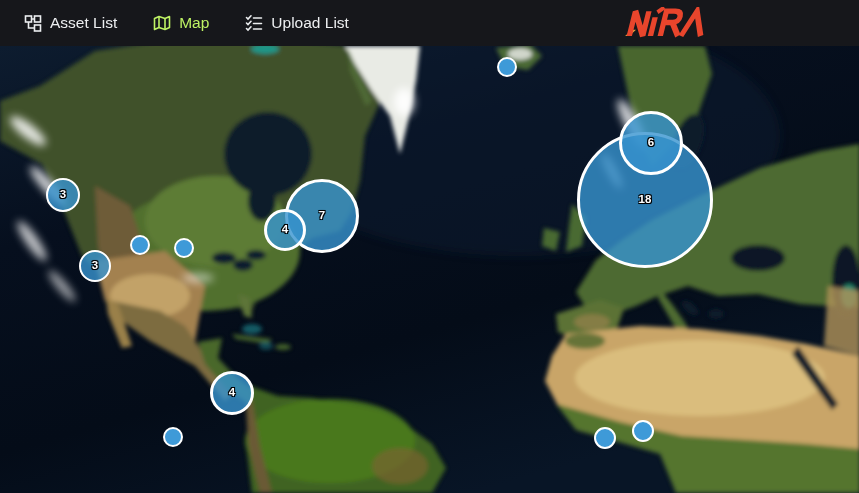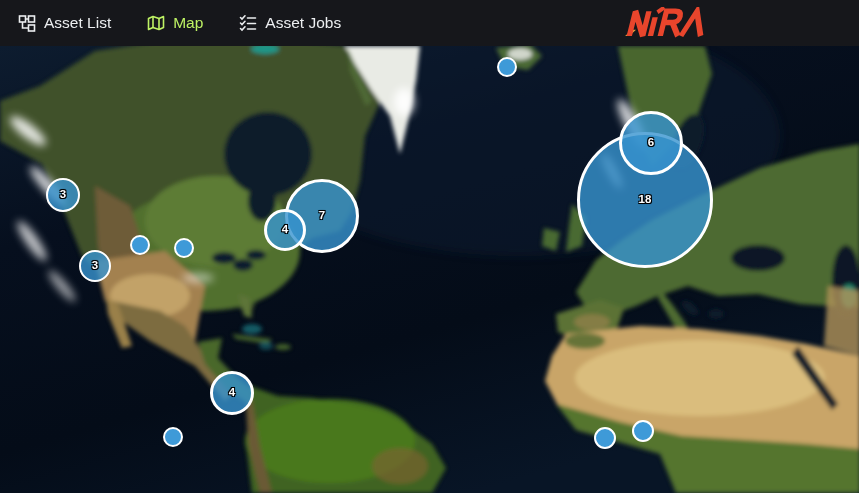--- a/index.html
+++ b/index.html
@@ -4,21 +4,21 @@
 <style>
   * { margin:0; padding:0; box-sizing:border-box; }
   html,body { width:859px; height:493px; overflow:hidden; background:#000;
               font-family:"Liberation Sans", sans-serif; }
   .app { position:relative; width:859px; height:493px; }
 
   
   .navbar {
     position:absolute; top:0; left:0; width:859px; height:46px;
     background:#16171b; display:flex; align-items:center;
-    padding-left:18px; z-index:50;
+    padding-left:24px; z-index:50;
   }
   .nav-item {
     display:flex; align-items:center; gap:8px; cursor:pointer;
     color:#eceef0; font-size:15.5px; margin-right:36px; white-space:nowrap;
   }
   .nav-item .nico { display:flex; align-items:center; }
   .nav-item.active { color:#bef264; }
   .nav-item svg { stroke:currentColor; }
 
   .logo-wrap {
@@ -77,21 +77,21 @@
 
     <div class="nav-item">
       <span class="nico">
         <svg width="18" height="18" viewBox="0 0 18 18" fill="none" stroke-width="1.6" stroke-linecap="round">
           <path d="M1.5 3.5 l1.5 1.5 l3 -3.2"></path>
           <path d="M1.5 9 l1.5 1.5 l3 -3.2"></path>
           <path d="M1.5 14.5 l1.5 1.5 l3 -3.2"></path>
           <path d="M8.5 4 H16.5 M8.5 9.5 H16.5 M8.5 15 H16.5"></path>
         </svg>
       </span>
-      <span>Asset Jobs</span>
+      <span>Upload List</span>
     </div>
 
     <div class="logo-wrap" role="img" aria-label="NIRA">
       <svg width="125" height="31" viewBox="0 0 84 30">
         <g transform="translate(7,0) skewX(-14)">
           <polygon points="1,28 6,22 10,22 5,28" fill="#f0a53c"></polygon>
           <g fill="none" stroke="#e8452c" stroke-width="5.2" stroke-linejoin="miter" stroke-miterlimit="4">
             <path d="M5,28 V4 L18,28 V4"></path>
             <path d="M25.5,10 V28"></path>
             <path d="M26.5,5 L32,0.5" stroke-width="4.4"></path>

